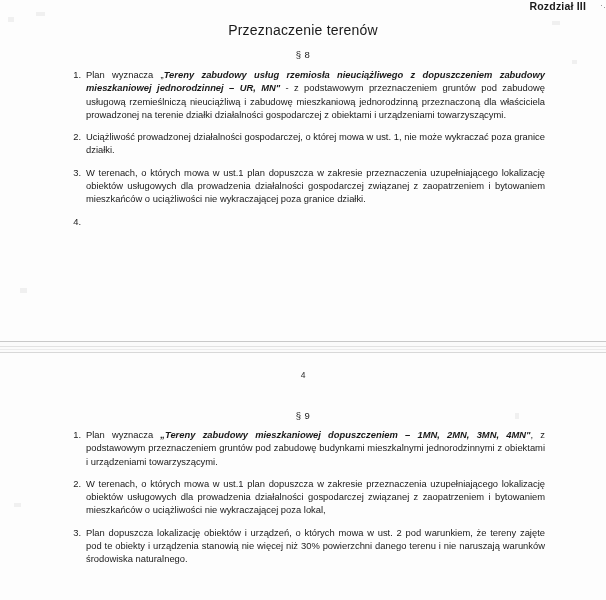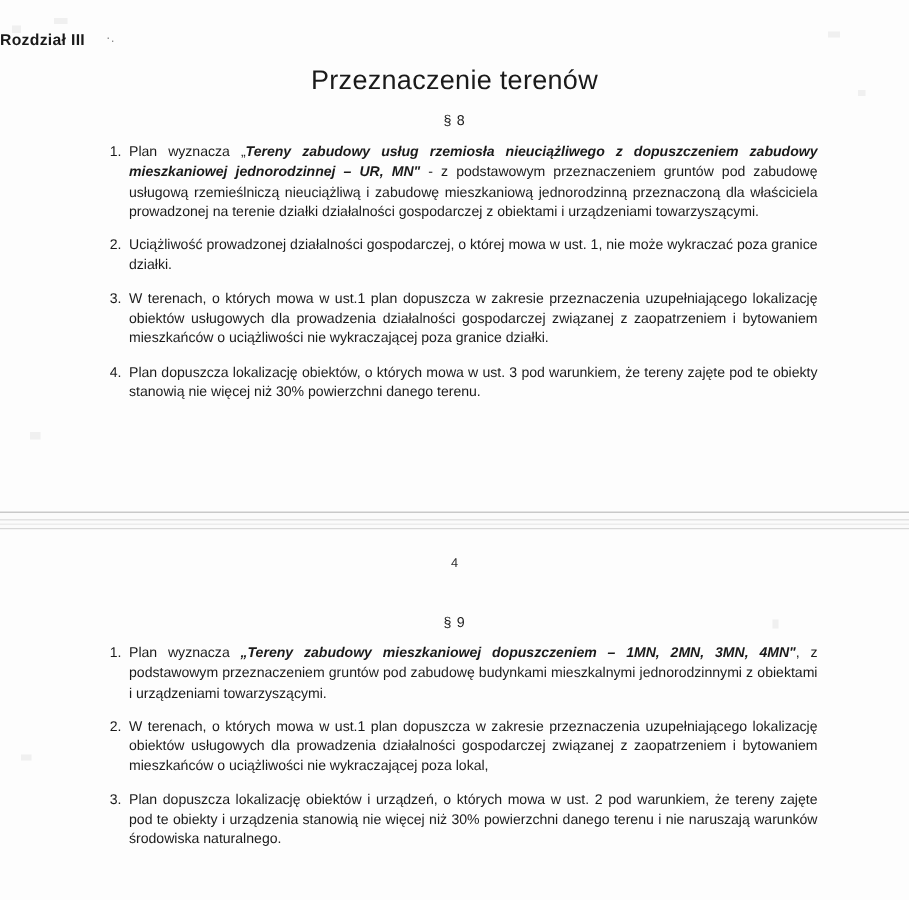--- a/index.html
+++ b/index.html
@@ -50,37 +50,37 @@
   .page-separator .sep-inner2 {
     position: absolute;
     left: 0;
     top: 7px;
     width: 606px;
     height: 1px;
     background: #ececec;
   }
 
   .chapter-heading {
-    text-align: left;
+    text-align: right;
     font-size: 10.5px;
     font-weight: bold;
     letter-spacing: 0.2px;
-    padding-top: 20px;
+    padding-top: 0;
   }
   .chapter-heading .tail-mark {
     font-weight: normal;
     font-size: 9px;
     color: #8a8a8a;
     padding-left: 14px;
     vertical-align: 2px;
   }
 
   .section-title {
     text-align: center;
-    font-size: 18px;
+    font-size: 14px;
     font-weight: normal;
     letter-spacing: 0.2px;
     padding-top: 10px;
   }
 
   .para-symbol {
     text-align: center;
     font-size: 9.5px;
     letter-spacing: 0.5px;
     padding-top: 11px;
@@ -166,21 +166,20 @@
         <span class="clause-block">Uciążliwość prowadzonej działalności gospodarczej, o której mowa w ust. 1, nie może wykraczać poza granice działki.</span>
       </li>
 
       <li>
         <span class="num">3.</span>
         <span class="clause-block">W terenach, o których mowa w ust.1 plan dopuszcza w zakresie przeznaczenia uzupełniającego  lokalizację  obiektów  usługowych  dla  prowadzenia  działalności gospodarczej związanej  z zaopatrzeniem i bytowaniem mieszkańców o uciążliwości nie wykraczającej poza granice działki.</span>
       </li>
 
       <li>
         <span class="num">4.</span>
-        <span class="clause-block">Plan dopuszcza lokalizację obiektów, o których mowa w ust. 3 pod warunkiem,  że tereny zajęte pod te obiekty  stanowią nie więcej niż 30% powierzchni danego terenu.</span>
       </li>
 
     </ol>
   </div>
 
   <div class="speck" style="left:8px;  top:17px;  width:6px; height:5px;"></div>
   <div class="speck" style="left:36px; top:12px; width:9px; height:4px;"></div>
   <div class="speck" style="left:572px;top:60px; width:5px; height:4px;"></div>
   <div class="speck" style="left:20px; top:288px;width:7px; height:5px;"></div>
   <div class="speck" style="left:552px;top:21px; width:8px; height:4px;"></div>

